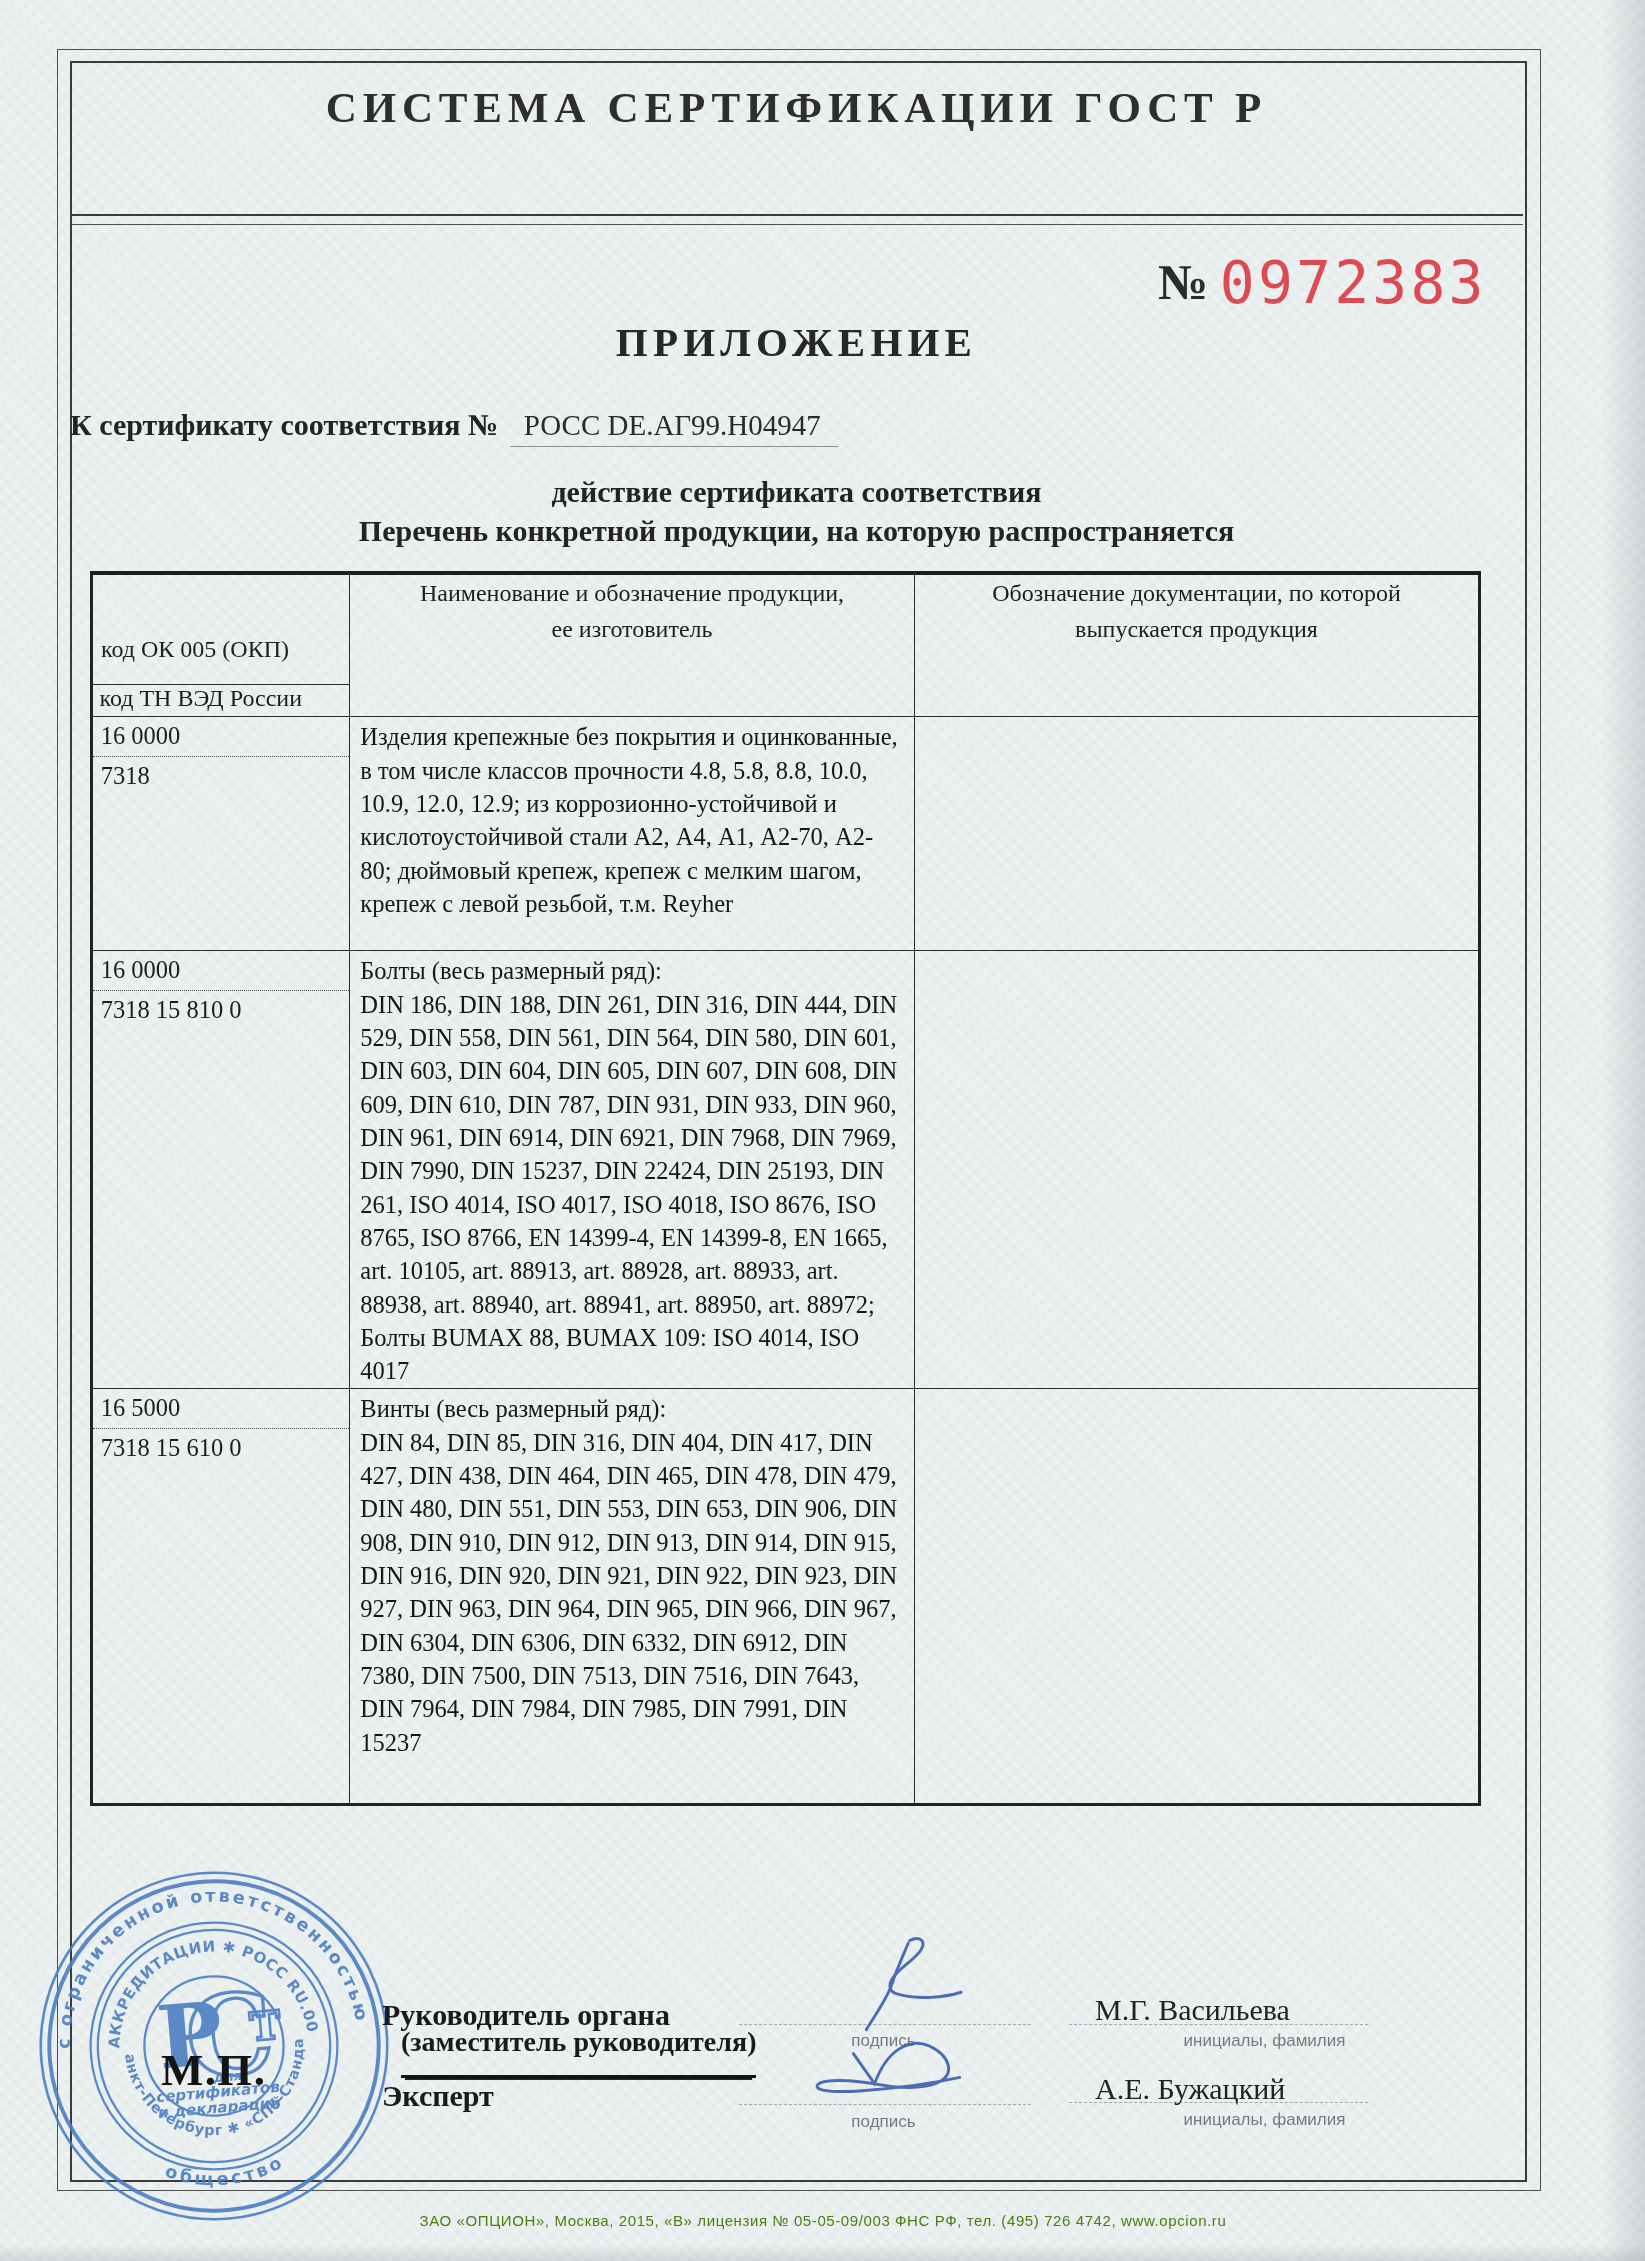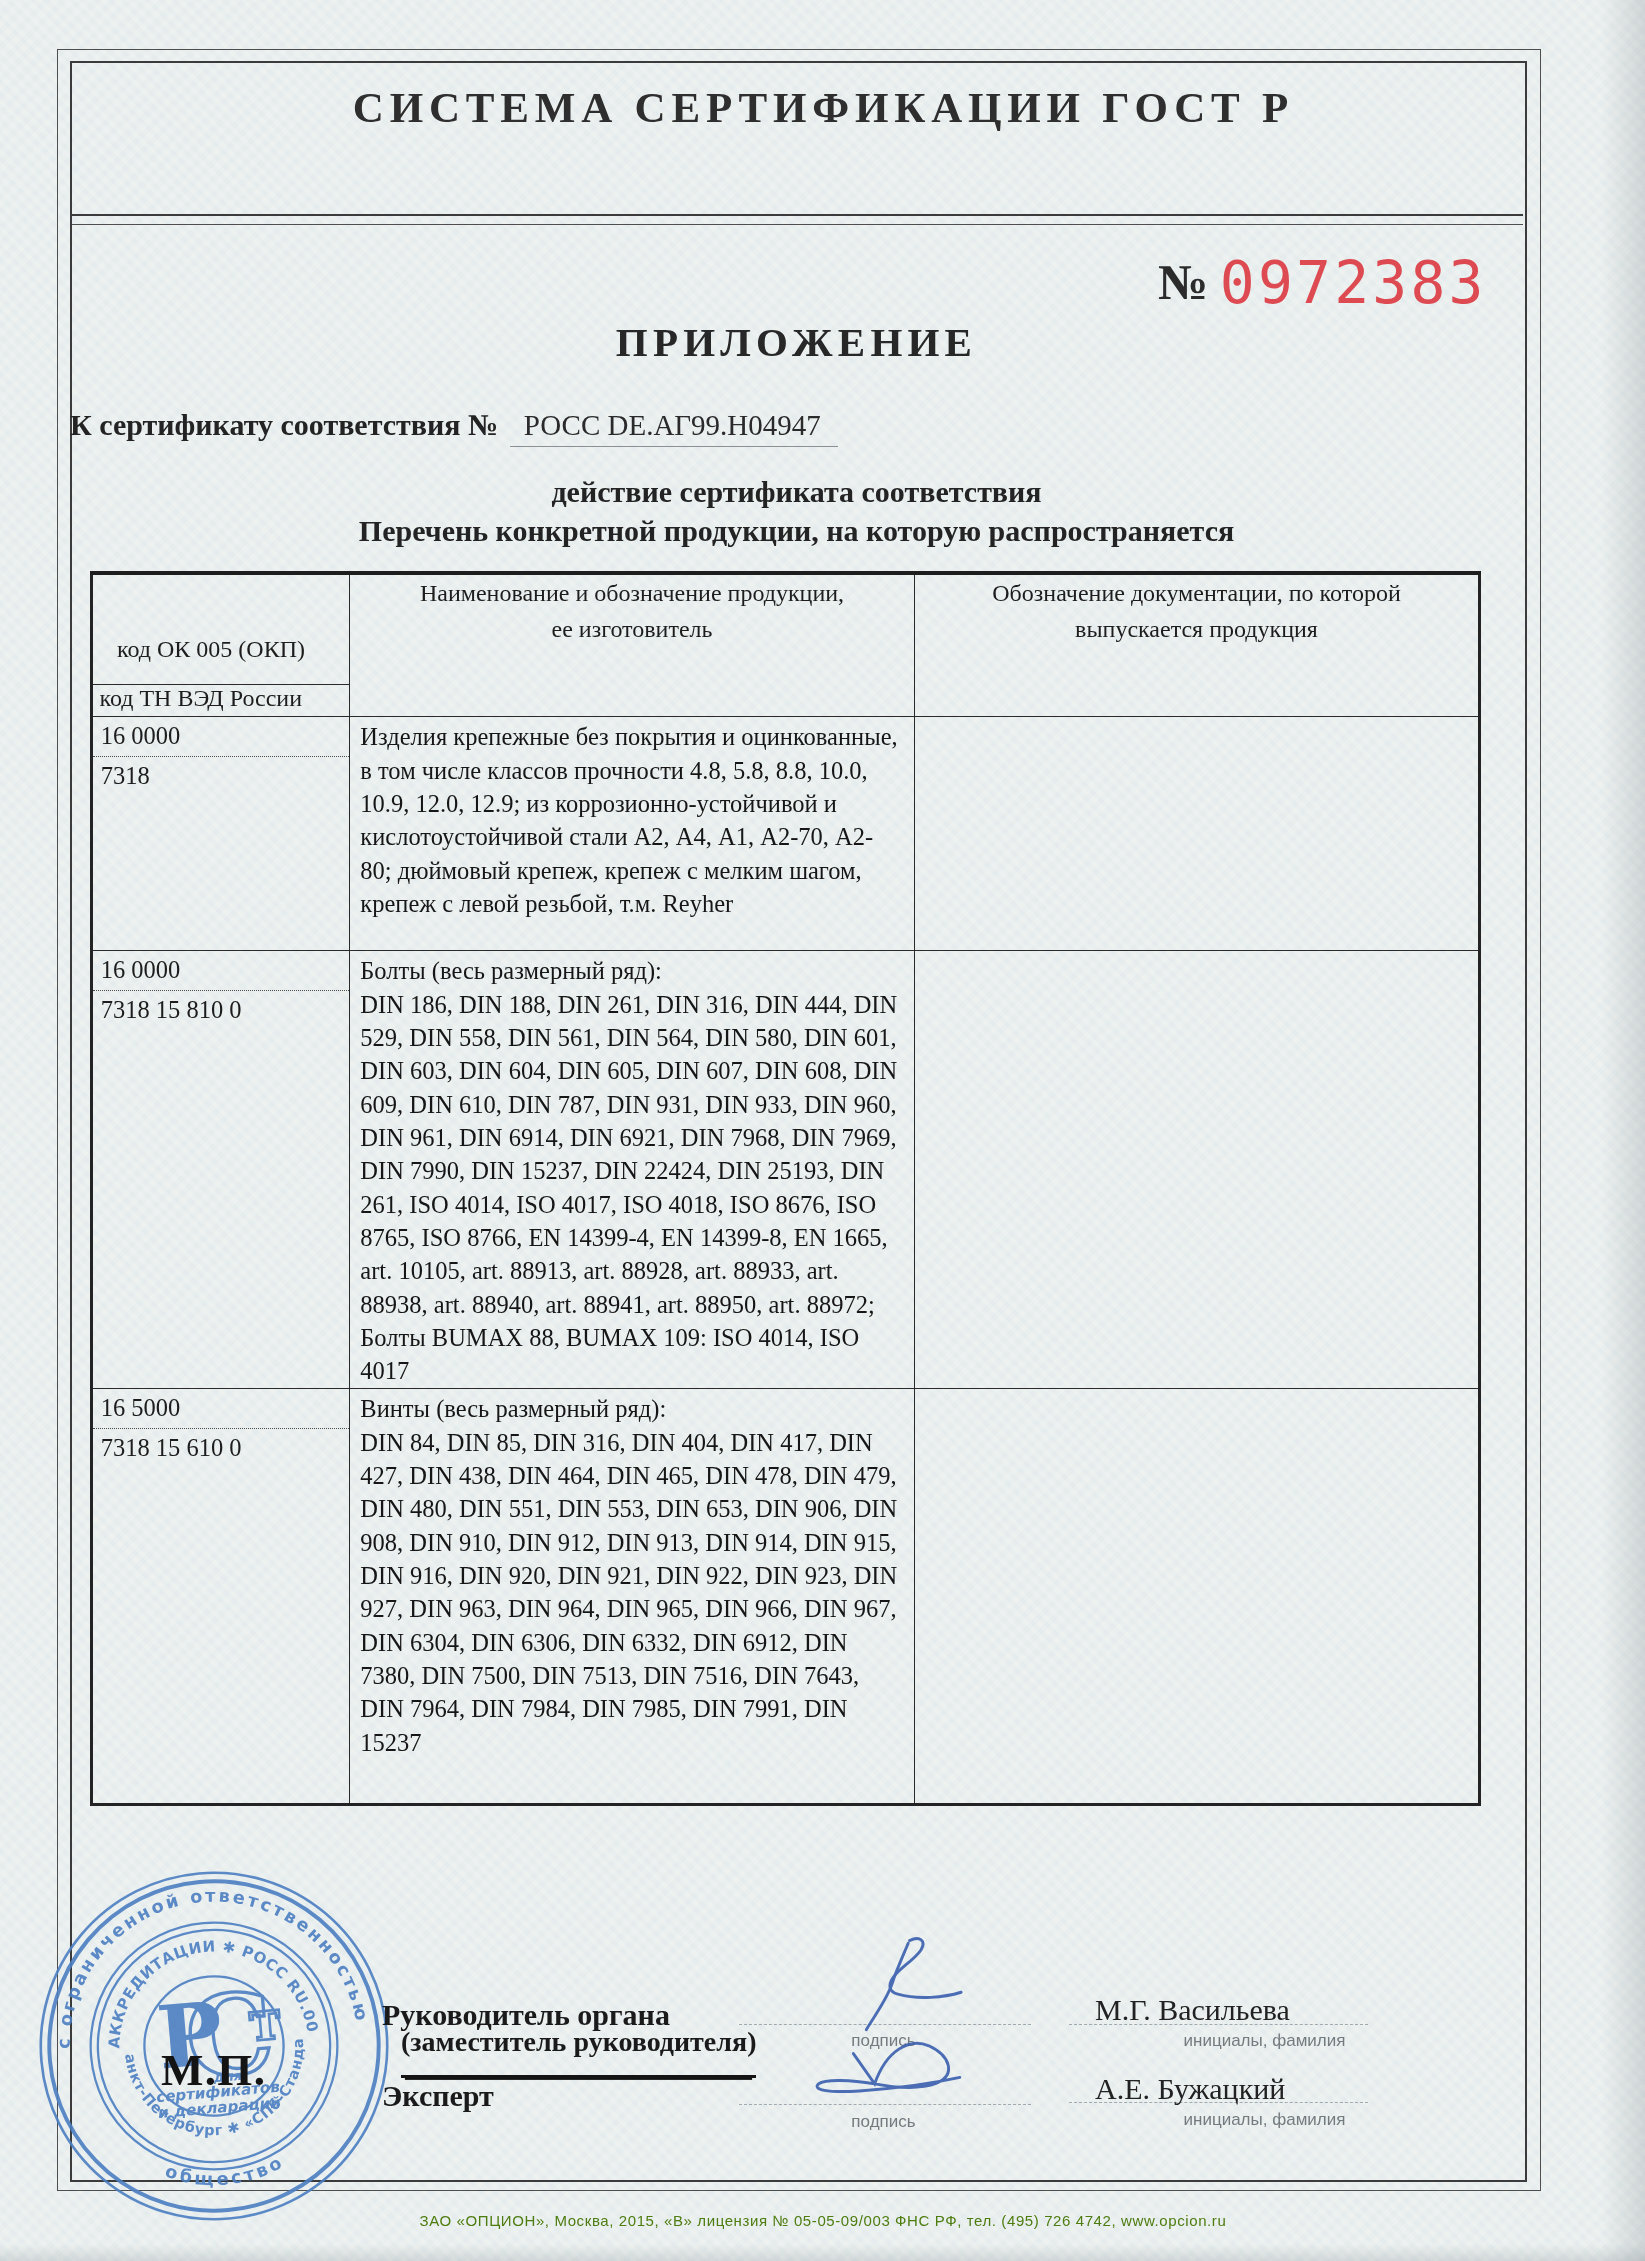--- a/index.html
+++ b/index.html
@@ -20,21 +20,21 @@
   .scan-shadow-bottom{position:absolute;left:0;bottom:0;width:100%;height:17px;
     background:linear-gradient(to bottom, rgba(0,0,0,0), rgba(110,120,126,0.20));}
 
   .frame-outer{position:absolute;left:57px;top:49px;width:1482px;height:2140px;
     border:1.9px solid #4e4e4e;}
   .frame-inner{position:absolute;left:70px;top:61px;width:1453px;height:2117px;
     border:2.6px solid #3b3b3b;}
   .header-sep{position:absolute;left:72px;top:214px;width:1451px;height:7.7px;
     border-top:2.6px solid #3b3b3b;border-bottom:1.9px solid #4e4e4e;}
 
-  .head-block{position:absolute;left:70px;top:83px;width:1453px;text-align:center;padding-left:27px;}
+  .head-block{position:absolute;left:70px;top:83px;width:1453px;text-align:center;}
   .t-system{font-size:43px;font-weight:bold;letter-spacing:5.8px;color:#2e2e2e;}
   .t-agency{font-size:29px;font-weight:bold;letter-spacing:0.6px;color:#2e2e2e;margin-top:23px;}
 
   .doc-number{position:absolute;left:1158px;top:257px;display:flex;align-items:flex-start;}
   .doc-number .no-sign{font-size:50px;font-weight:bold;color:#2b2b2b;line-height:1;}
   .doc-number .no-digits{font-family:"DejaVu Sans Mono",monospace;font-size:58px;line-height:0.92;
     color:#dd4a52;letter-spacing:3.2px;margin-left:11.6px;}
 
   .t-prilozhenie{position:absolute;left:70px;top:318px;width:1453px;text-align:center;
     font-size:41px;font-weight:bold;letter-spacing:5.2px;color:#272727;}
@@ -47,21 +47,21 @@
   .subtitle{position:absolute;left:70px;top:472px;width:1453px;text-align:center;
     font-size:30px;font-weight:bold;color:#232323;line-height:1.3;}
 
   table.products{position:absolute;left:90px;top:571px;width:1387px;
     border-collapse:collapse;table-layout:fixed;
     border:3.2px solid #232323;border-top:4.5px solid #1d1d1d;}
   table.products th, table.products td{border:1.9px solid #2a2a2a;vertical-align:top;
     font-weight:normal;overflow:hidden;}
   th.codes{padding:0;}
   .codes-wrap{display:flex;flex-direction:column;height:137px;}
-  .codes-top{height:72px;display:flex;align-items:center;padding-left:24px;font-size:24px;margin-top:39px;}
+  .codes-top{height:72px;display:flex;align-items:center;padding-left:8px;font-size:24px;margin-top:39px;}
   .codes-divider{border-top:1.9px solid #2a2a2a;}
   .codes-bottom{flex:1;display:flex;align-items:center;padding-left:6.5px;font-size:24px;}
   th.hcell{font-size:24px;text-align:center;vertical-align:middle;padding:0 61px;line-height:1.5;}
   td.code-cell{padding:0;font-size:24.5px;}
   .okp{padding:5.2px 3.9px 1.3px 7.7px;}
   .dotline{border-top:1.9px dotted #4c4c4c;margin-top:5.2px;}
   .tnved{padding:5.2px 3.9px 0 7.7px;}
   td.desc-cell{padding:3.9px 10.3px 0 10.3px;font-size:24.5px;line-height:1.36;color:#161616;}
   .row-title{display:block;}
   td.doc-cell{padding:3.9px 9px;}

